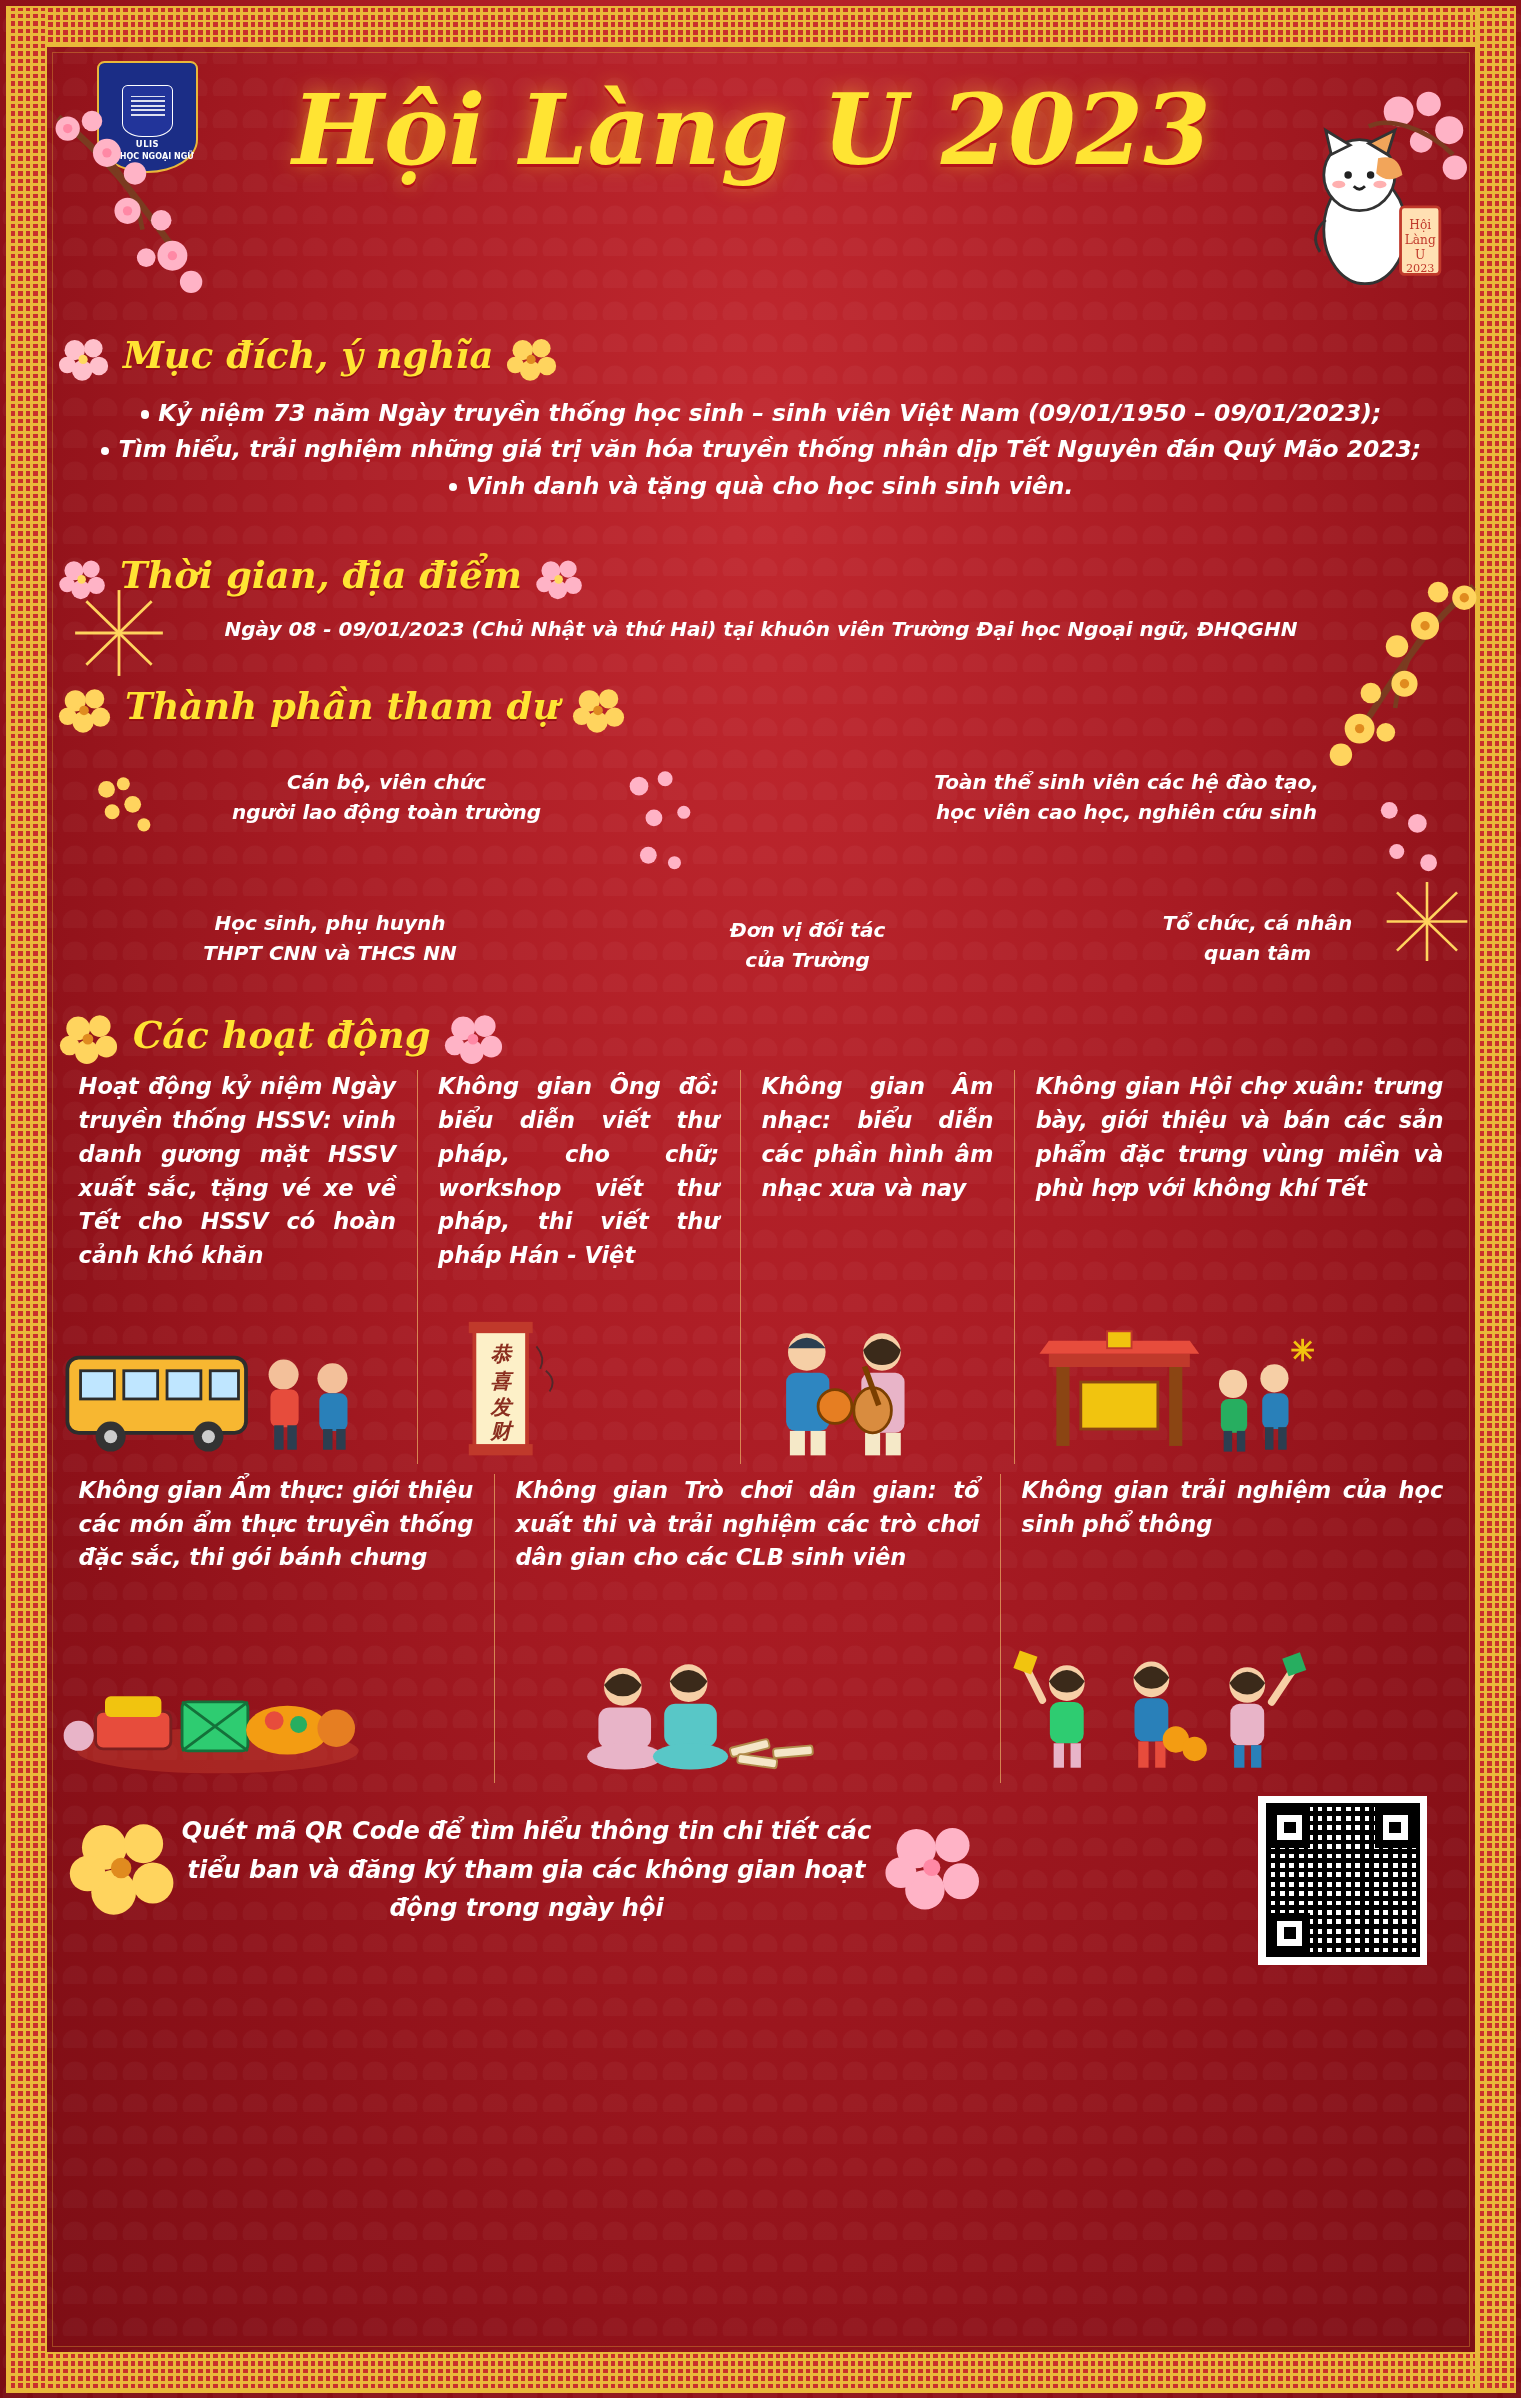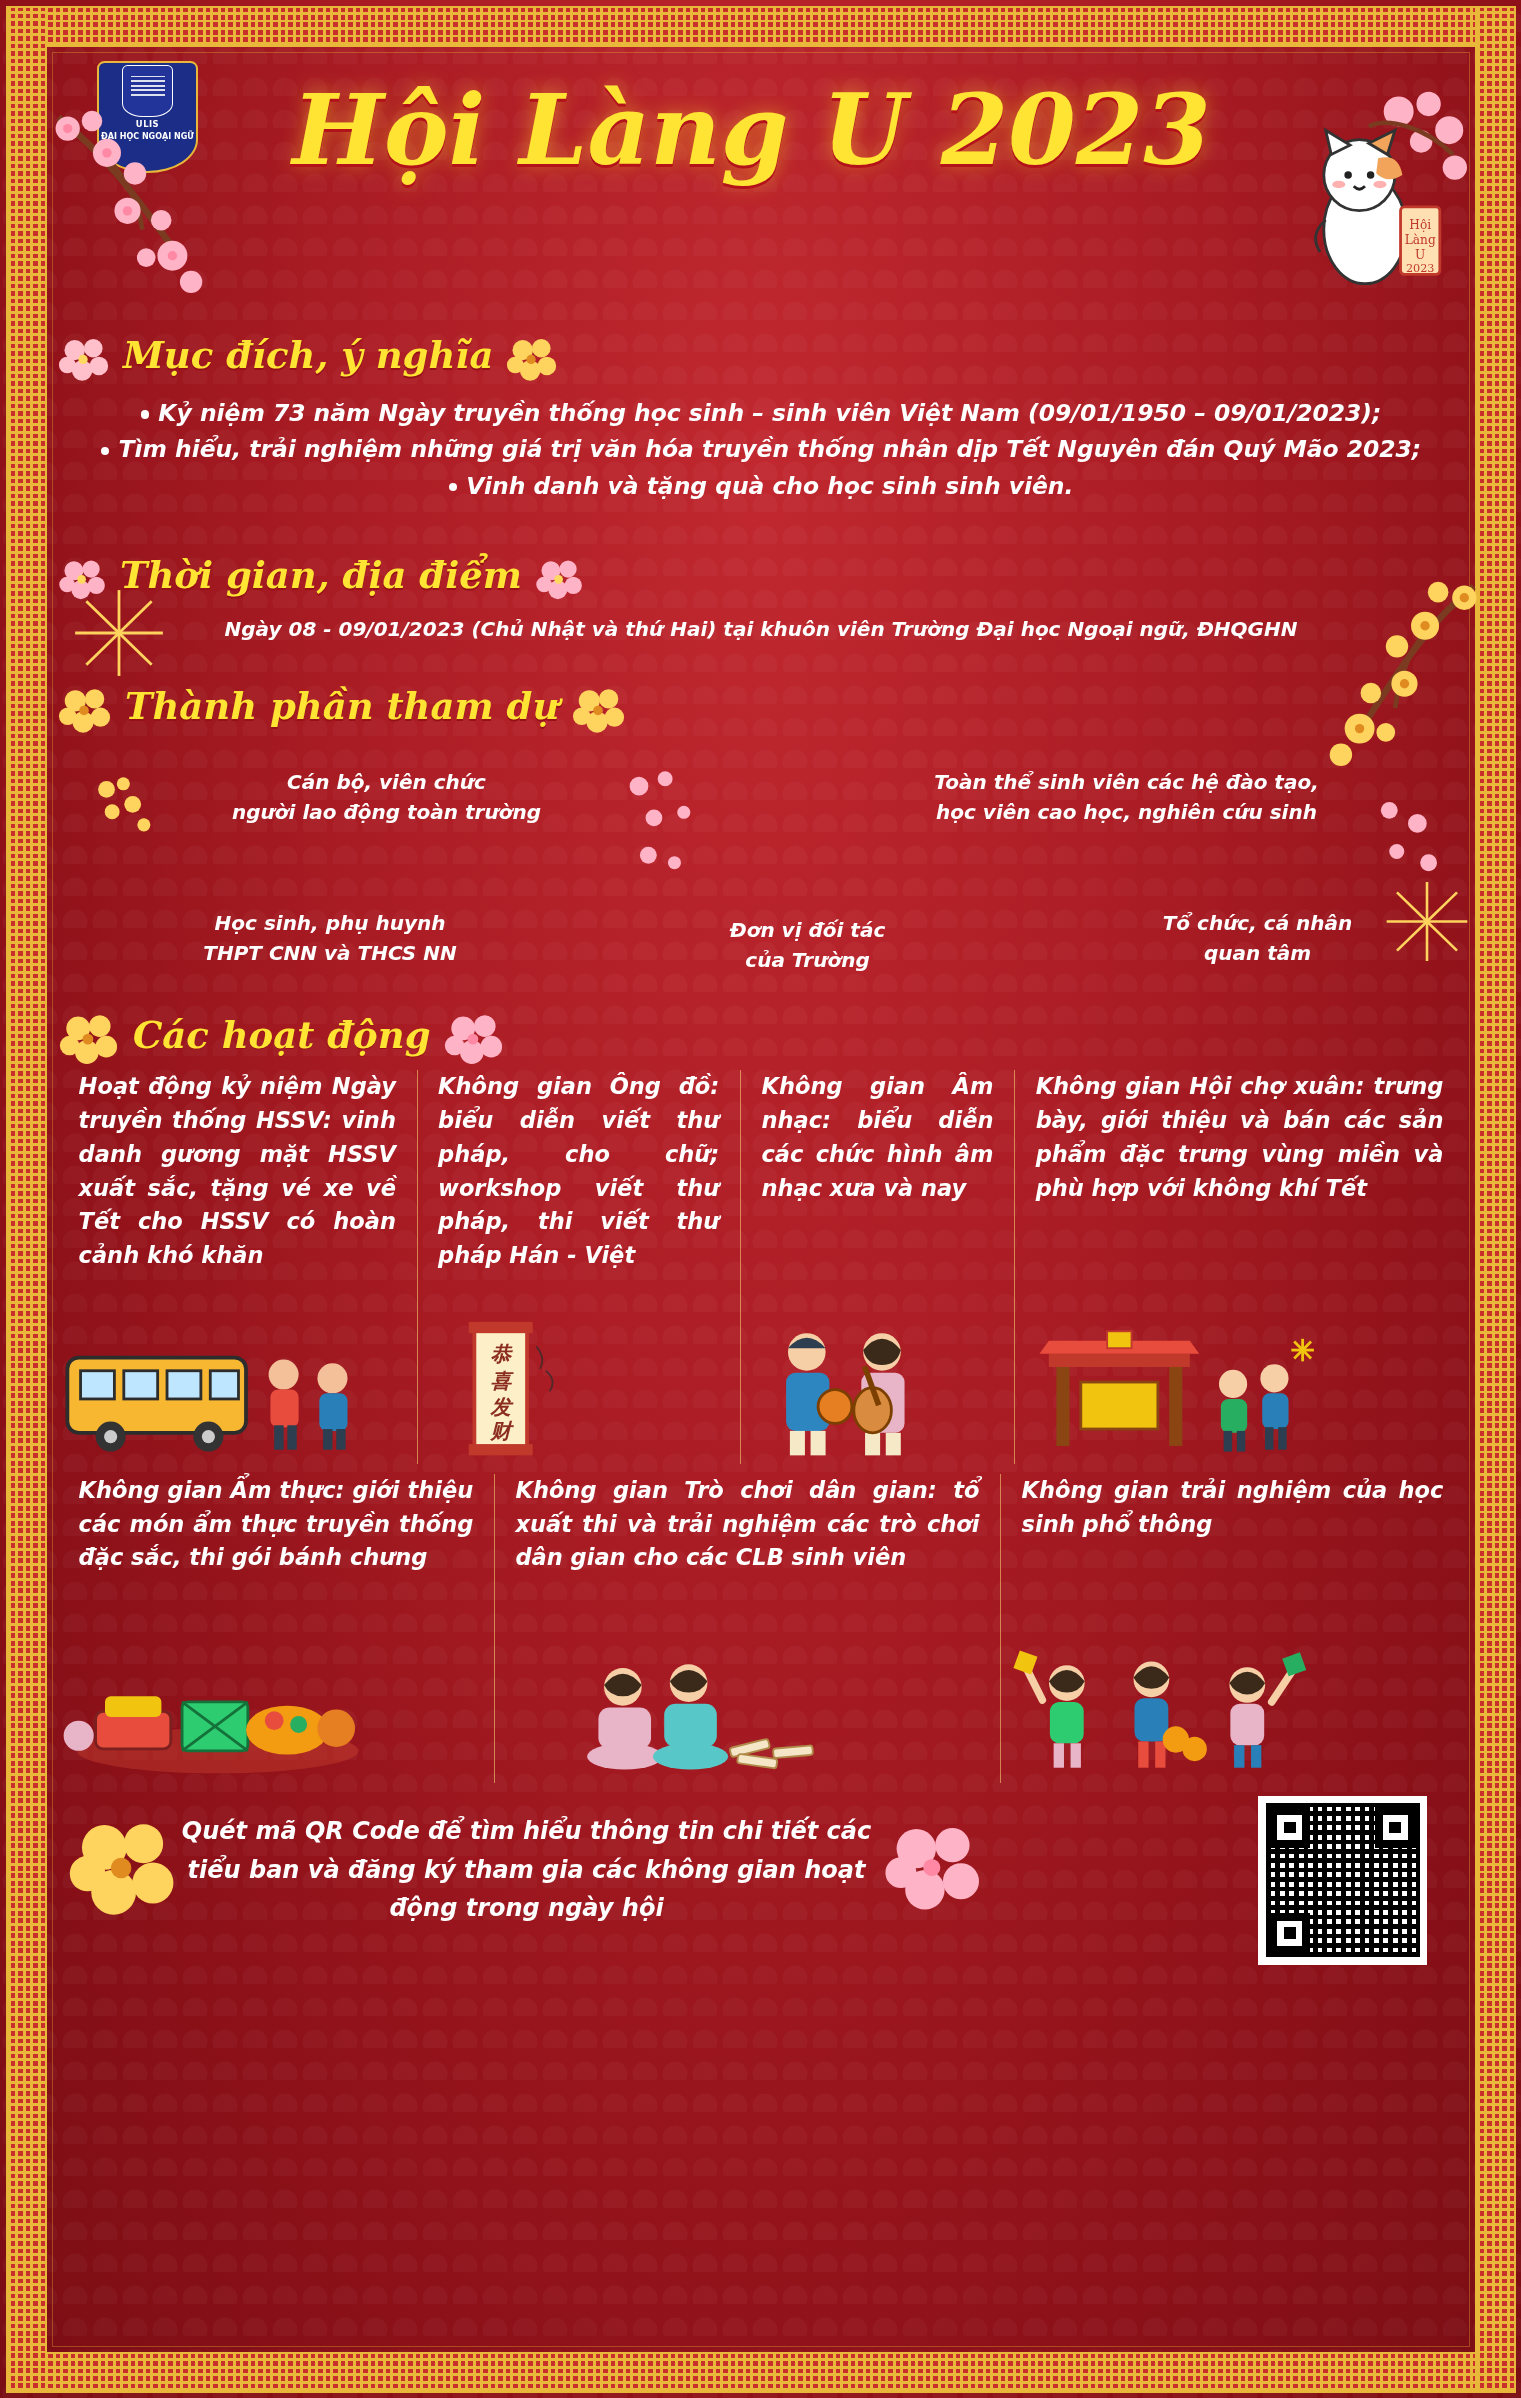--- a/index.html
+++ b/index.html
@@ -67,21 +67,21 @@
   
   .logo {
     position: absolute;
     top: 9.4px; left: 39px;
     width: 101px; height: 112px;
     background: #1b2d86;
     border: 2.8px solid #e9b83a;
     border-radius: 7.5px 7.5px 50% 50% / 7.5px 7.5px 30% 30%;
     color: #fff;
     text-align: center;
-    padding-top: 0;
+    padding-top: 20px;
   }
   .logo .crest {
     width: 51px; height: 52px;
     margin: 1.9px auto 1.9px;
     background: #22349a;
     border: 1.9px solid #fff;
     border-radius: 5.6px 5.6px 40% 40% / 5.6px 5.6px 26% 26%;
     position: relative;
   }
   .logo .crest:after {
@@ -578,21 +578,21 @@
                 <text x="88" y="126">财</text>
             </g>
             <g stroke="#2d2d2d" stroke-width="2" fill="none" opacity=".7">
               <path d="M126 28 q10 12 4 24"></path>
                 <path d="M136 54 q12 10 4 22"></path>
             </g>
           </svg>
         </div>
 
         <div class="act-col c3">
-          <div>Không gian Âm nhạc: biểu diễn các chức hình âm nhạc xưa và nay</div>
+          <div>Không gian Âm nhạc: biểu diễn các phần hình âm nhạc xưa và nay</div>
           <svg class="art" viewBox="0 0 220 150">
             <g>
               <circle cx="70" cy="34" r="20" fill="#f6cfa6"></circle>
               <path d="M50 30 q20 -22 40 0 z" fill="#2c3e50"></path>
               <rect x="48" y="56" width="46" height="62" rx="10" fill="#2e86c1"></rect>
               <rect x="52" y="118" width="16" height="26" fill="#f5e9c8"></rect>
                 <rect x="74" y="118" width="16" height="26" fill="#f5e9c8"></rect>
               <circle cx="100" cy="92" r="18" fill="#e67e22" stroke="#7b3f00" stroke-width="3"></circle>
             </g>
             <g>

